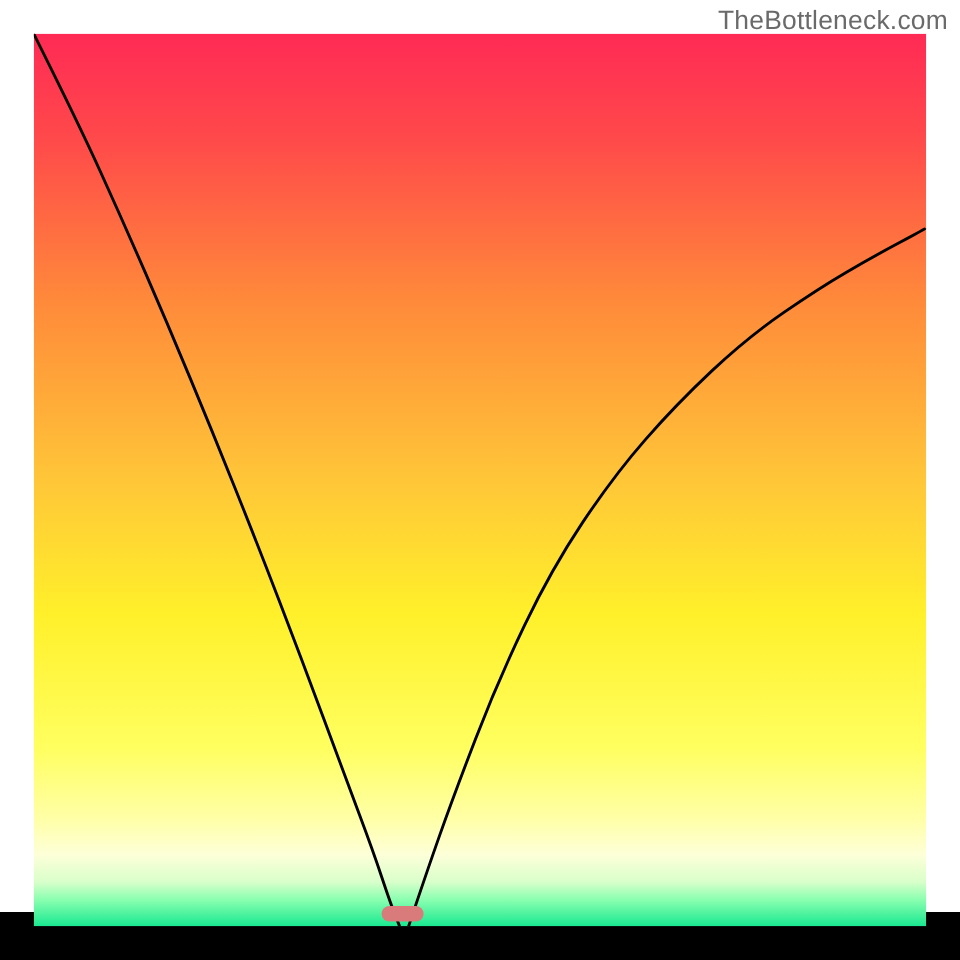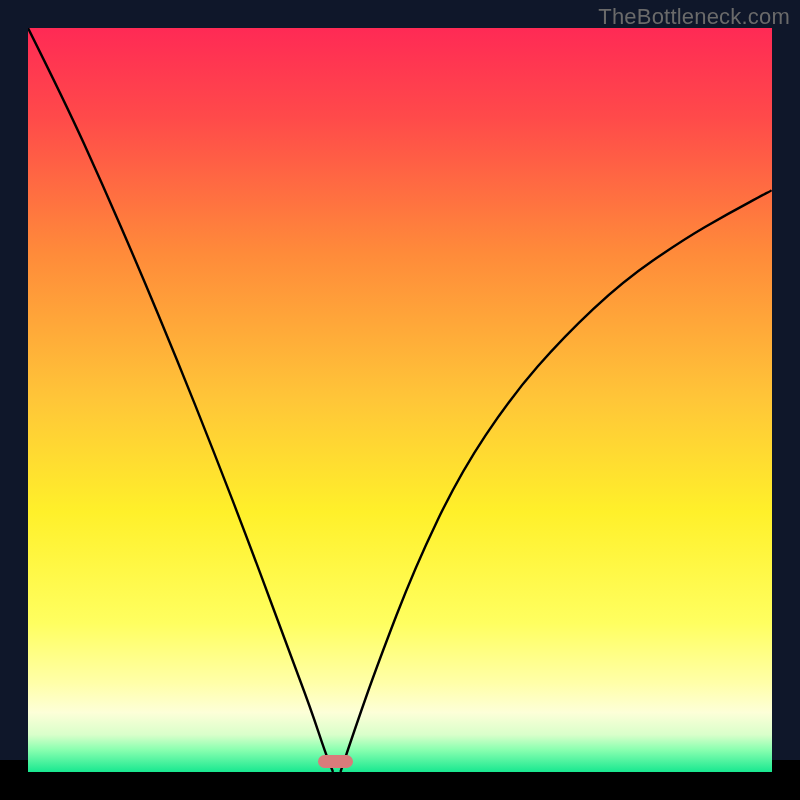--- a/index.html
+++ b/index.html
@@ -9,21 +9,21 @@
     height: 800px;
     overflow: hidden;
     background: #000;
     font-family: Arial, Helvetica, sans-serif;
   }
   .frame {
     position: absolute;
     top: 0; left: 0;
     width: 800px;
     height: 760px;
-    background: #0f172a;
+    background: #ffffff;
   }
   .plot {
     position: absolute;
     top: 28px;
     left: 28px;
     width: 744px;
     height: 744px;
     overflow: hidden;
   }
   .gradient {

